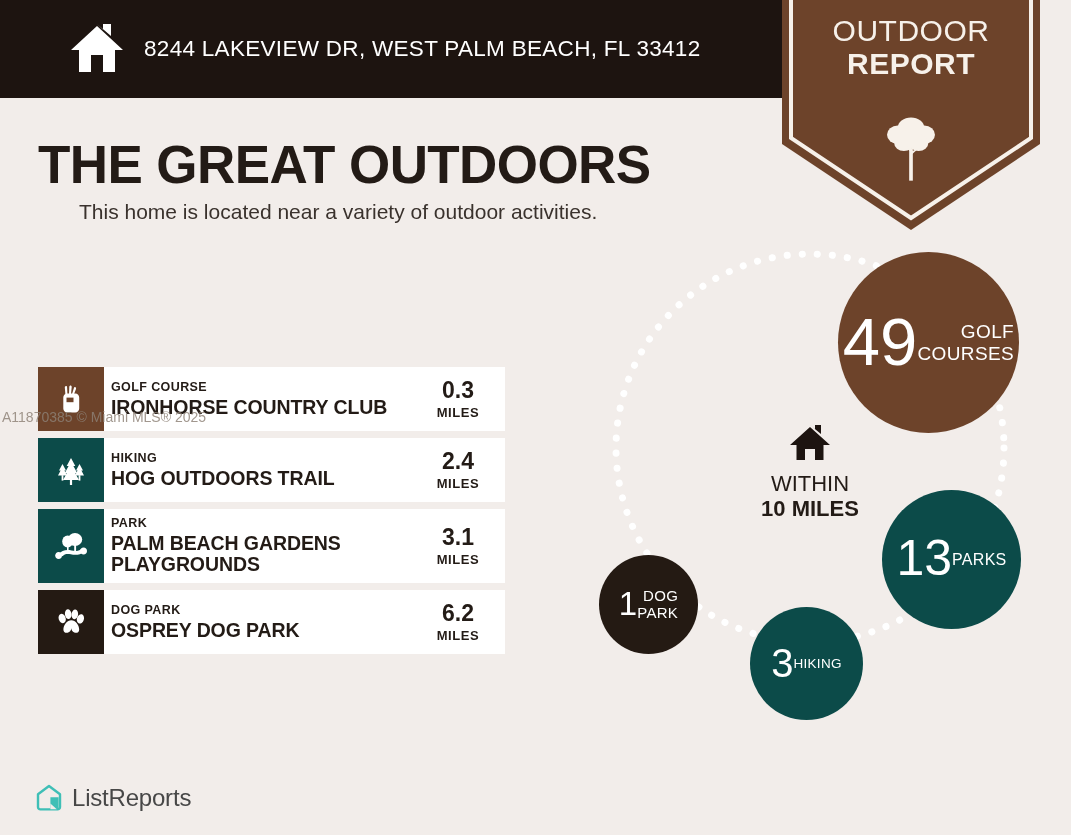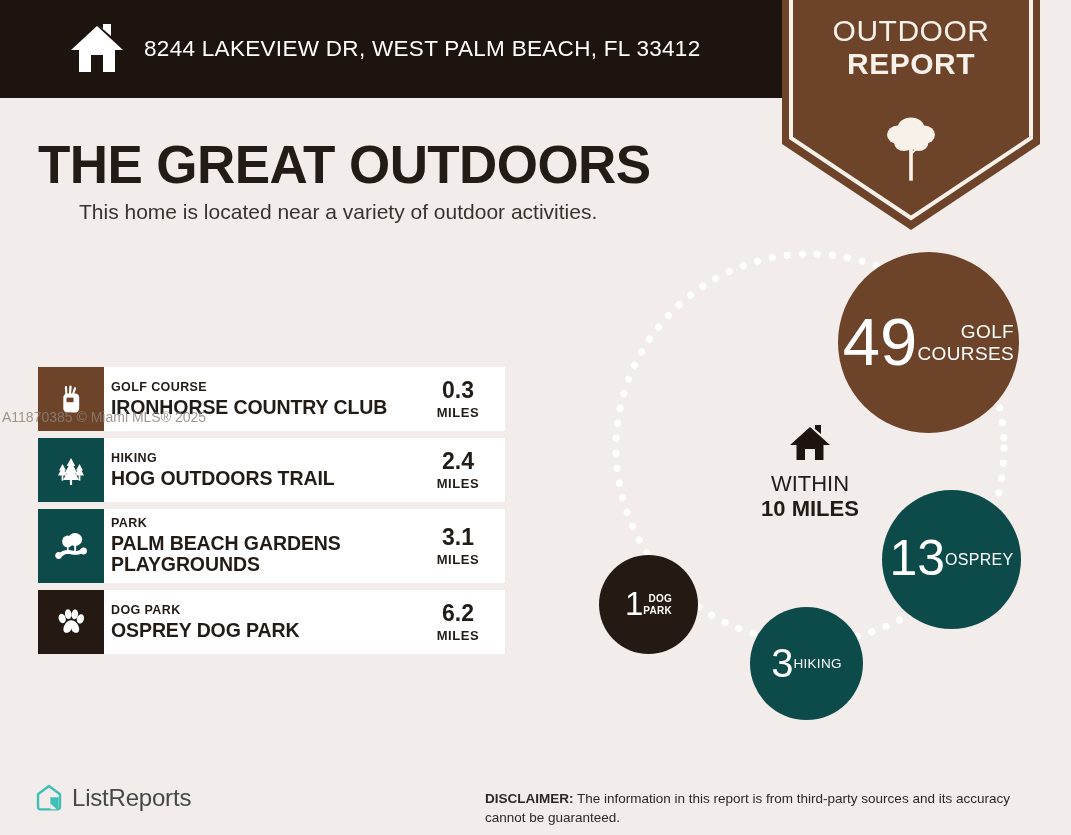--- a/index.html
+++ b/index.html
@@ -118,21 +118,21 @@
   #bub-parks { left: 317px; top: 245px; width: 139px; height: 139px; background: #0c4b49; }
   #bub-parks .bub-num { font-size: 50px; margin-bottom: 1px; }
   #bub-parks .bub-lab { font-size: 16px; letter-spacing: .3px; }
 
   #bub-hiking { left: 185px; top: 362px; width: 113px; height: 113px; background: #0c4b49; }
   #bub-hiking .bub-num { font-size: 40px; margin-bottom: 1px; }
   #bub-hiking .bub-lab { font-size: 13.5px; letter-spacing: .3px; }
 
   #bub-dog { left: 34px; top: 310px; width: 99px; height: 99px; background: #241a13; }
   #bub-dog .bub-num { font-size: 33px; margin-bottom: 2px; }
-  #bub-dog .bub-lab { font-size: 10px; letter-spacing: .3px; font-weight: bold; }
+  #bub-dog .bub-lab { font-size: 15px; letter-spacing: .3px; }
 
   #center { position: absolute; left: 155px; top: 180px; width: 180px; text-align: center; }
   #center svg { width: 42px; height: 37px; display: inline-block; }
   #center-l1 { font-size: 22px; color: #231b16; margin-top: 6px; line-height: 1.12; }
   #center-l2 { font-size: 22px; font-weight: 700; color: #231b16; line-height: 1.12; }
 
   
   #footer-logo { position: absolute; left: 34px; top: 783px; display: flex; align-items: center; }
   #footer-logo svg { width: 30px; height: 30px; display: block; }
   #footer-logo-text { margin-left: 8px; font-size: 24px; color: #474747; letter-spacing: -.2px; }
@@ -290,21 +290,21 @@
     <div class="bubble" id="bub-golf">
       <div class="bub-num">49</div>
       <div class="bub-lab">
         <div>GOLF</div>
         <div>COURSES</div>
       </div>
     </div>
 
     <div class="bubble" id="bub-parks">
       <div class="bub-num">13</div>
-      <div class="bub-lab">OSPREY</div>
+      <div class="bub-lab">PARKS</div>
     </div>
 
     <div class="bubble" id="bub-hiking">
       <div class="bub-num">3</div>
       <div class="bub-lab">HIKING</div>
     </div>
 
     <div class="bubble" id="bub-dog">
       <div class="bub-num">1</div>
       <div class="bub-lab">
@@ -325,19 +325,16 @@
 
   <div id="footer-logo">
     <svg viewBox="0 0 30 30">
       <path fill="none" stroke="#3fbfb6" stroke-width="2.4" stroke-linejoin="round" d="M15 3 L26 11.2 L26 24 a2.4 2.4 0 0 1 -2.4 2.4 L6.4 26.4 a2.4 2.4 0 0 1 -2.4 -2.4 L4 11.2 Z"></path>
       <path fill="#3fbfb6" d="M16.4 14.2 L24.6 14.2 L24.6 24.6 a1.6 1.6 0 0 1 -1.6 1.6 L16.4 26.2 Z"></path>
       <path fill="#f2edea" d="M16.4 20.6 L22.8 26.2 L16.4 26.2 Z"></path>
     </svg>
     <div id="footer-logo-text">ListReports</div>
   </div>
 
-  <div id="disclaimer">
-    <b>DISCLAIMER:</b><span> The information in this report is from third-party sources and its accuracy cannot be guaranteed.</span>
-  </div>
 
   <div id="watermark">A11870385 © Miami MLS® 2025</div>
 
 </div>
 
 </body></html>

